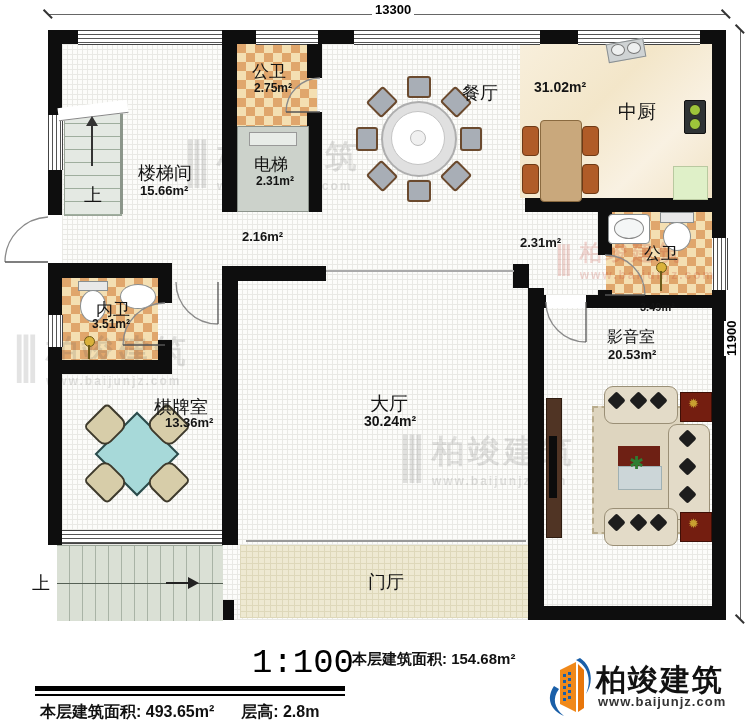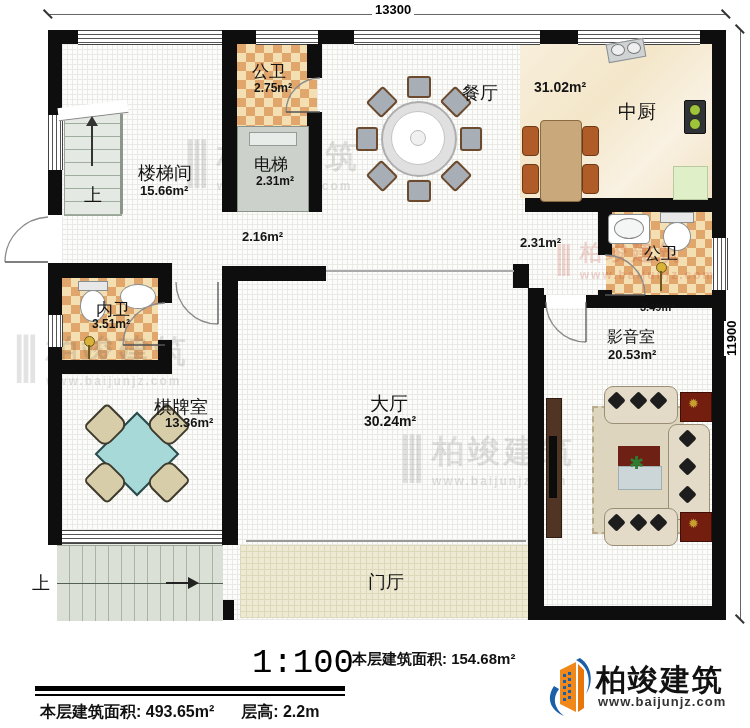--- a/index.html
+++ b/index.html
@@ -267,21 +267,21 @@
   <i class="abs" style="left:35px;top:694px;width:310px;height:2px;background:#000;"></i>
   <div class="abs" style="left:352px;top:650px;font-size:15px;font-weight:700;">
     <span>本层建筑面积:</span>
     <span>154.68m²</span>
   </div>
   <div class="abs" style="left:40px;top:702px;font-size:16px;font-weight:700;">
     <span>本层建筑面积:</span>
     <span>493.65m²</span>
     <span style="display:inline-block;width:18px;"></span>
     <span>层高:</span>
-    <span>2.2m</span>
+    <span>2.8m</span>
   </div>
 
   <svg class="abs" style="left:546px;top:656px;" width="46" height="62" viewBox="0 0 46 62">
     <path d="M8,30 C0,42 4,54 18,60 C8,52 6,42 13,33 Z" fill="#1a5fa8"></path>
     <path d="M30,4 C42,10 46,24 40,38 C48,26 46,10 34,2 Z" fill="#1a5fa8"></path>
     <polygon points="14,14 30,6 30,56 14,48" fill="#f0891a"></polygon>
     <g fill="#1a5fa8">
       <rect x="17" y="18" width="3" height="3"></rect>
         <rect x="22" y="16" width="3" height="3"></rect>
       <rect x="17" y="24" width="3" height="3"></rect>

